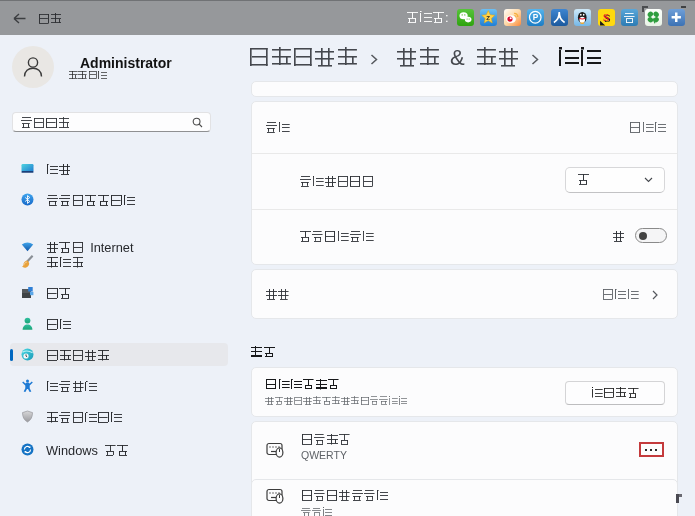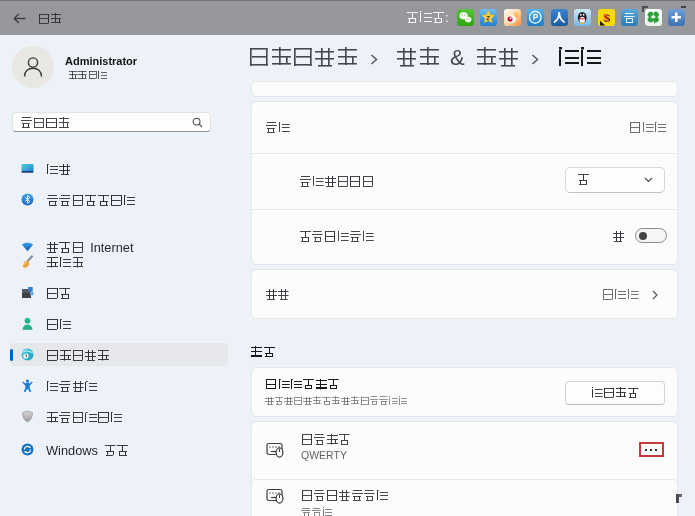--- a/index.html
+++ b/index.html
@@ -106,21 +106,21 @@
       <div class="abs" style="left:681px;top:5px;width:5px;height:2px;background:#3f4144"></div>
     </div>
 </div>
 
 <div class="abs" style="left:12px;top:46px;width:42px;height:42px;border-radius:50%;background:#e9e7e4">
   <svg width="42" height="42" viewBox="0 0 42 42">
       <circle cx="21" cy="16.5" r="4.6" fill="none" stroke="#3a3a3a" stroke-width="1.4"></circle>
       <path d="M12.5 30.5 c0-5.5 4-8.3 8.5-8.3 s8.5 2.8 8.5 8.3" fill="none" stroke="#3a3a3a" stroke-width="1.4"></path>
     </svg>
 </div>
-<div class="abs" style="left:65px;top:55px;font-size:11px;font-weight:bold;color:#121212">Administrator</div>
+<div class="abs" style="left:80px;top:55px;font-size:14px;font-weight:bold;color:#121212">Administrator</div>
 <div class="abs zh" style="left:68px;top:69.5px;font-size:9.8px;color:#202020"><i class="zg p0"></i><i class="zg p0"></i><i class="zg p2"></i><i class="zg p3"></i></div>
 <div class="abs" style="left:12px;top:112px;width:199px;height:20px;background:#fdfdfe;border:1px solid #e2e2e4;border-bottom-color:#8f9092;border-radius:4px">
   <div class="abs zh" style="left:7px;top:3.5px;font-size:12.6px;color:#303338"><i class="zg p5"></i><i class="zg p2"></i><i class="zg p2"></i><i class="zg p0"></i></div>
   <svg class="abs" style="right:7px;top:4px" width="11" height="11" viewBox="0 0 11 11">
       <circle cx="4.6" cy="4.6" r="3.4" fill="none" stroke="#4a4a4a" stroke-width="1.1"></circle>
       <path d="M7.2 7.2 L10 10" stroke="#4a4a4a" stroke-width="1.1"></path>
     </svg>
 </div>
 <div class="abs" id="nav" style="left:0;top:0">
     <div class="abs" style="left:10px;top:157px;width:218px;height:23px;border-radius:4px;">

